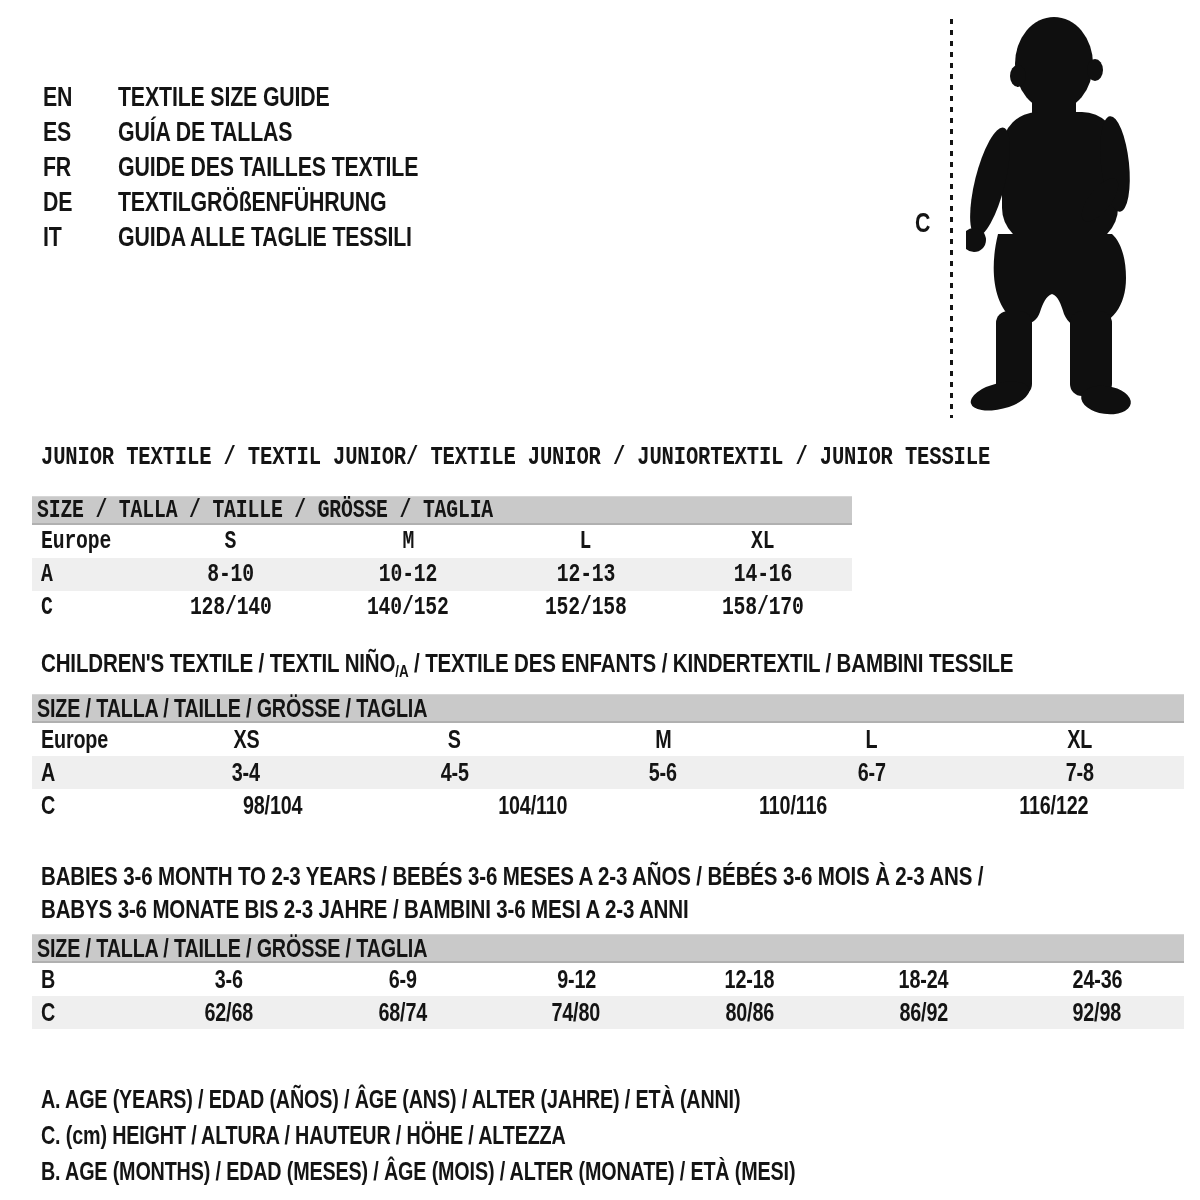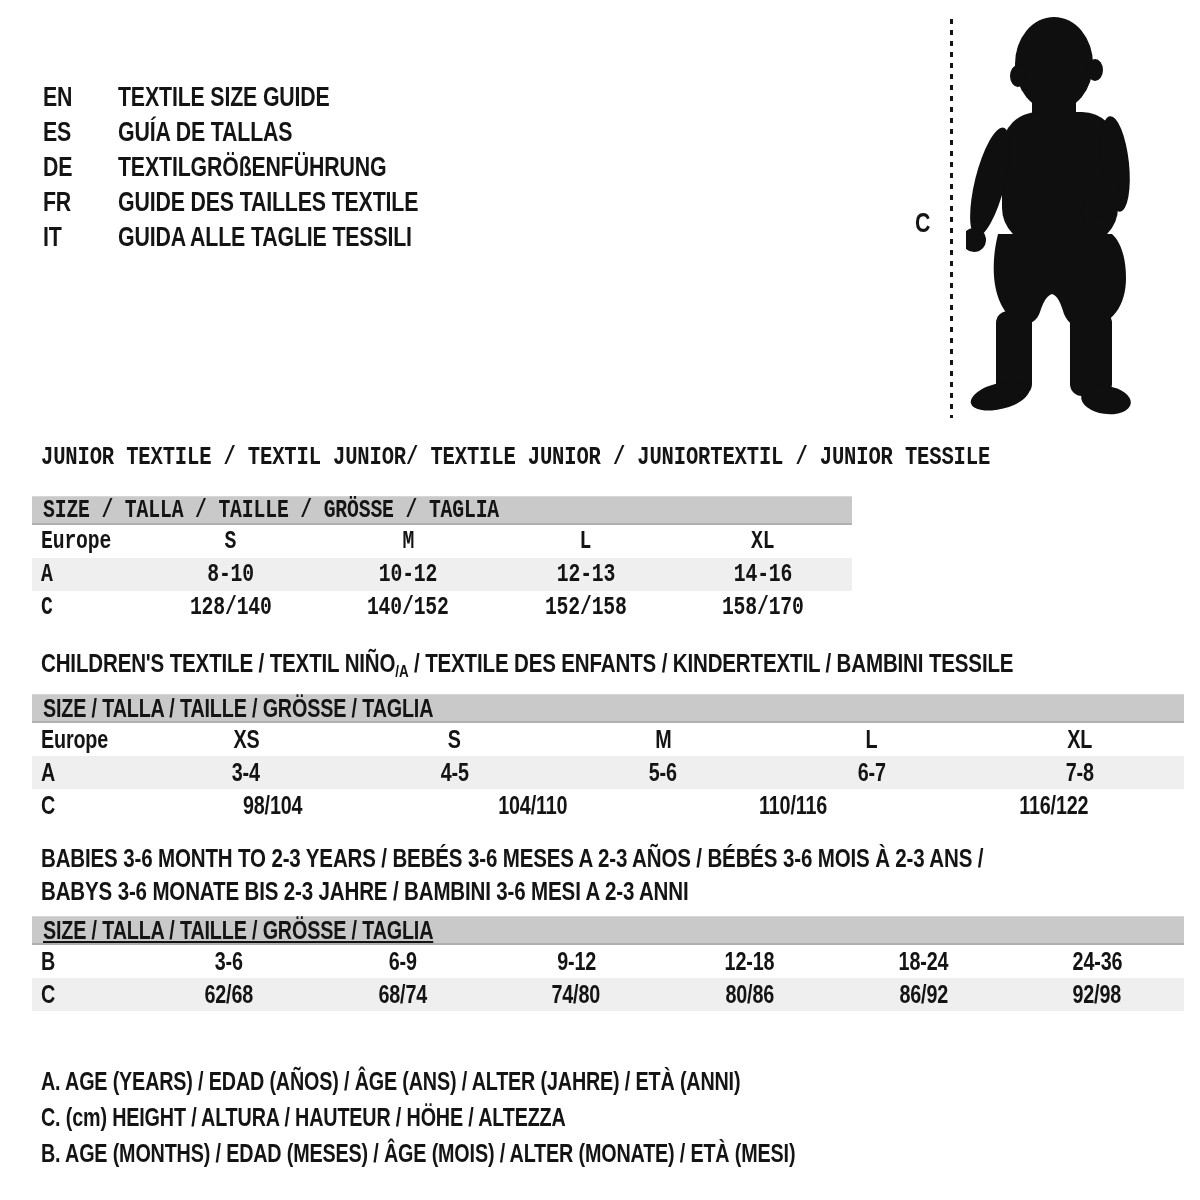--- a/index.html
+++ b/index.html
@@ -27,32 +27,32 @@
   }
   .measure-label { position:absolute; left:913px; top:208px; font-size:27px; }
   .figure-svg { position:absolute; left:966px; top:16px; }
 
   
   .sec-title { margin-left:41px; font-size:26px; line-height:30px; }
   .s1 { margin-top:14px;font-family:Liberation Mono, monospace; }
   .s1 .tbl { margin-top:24px; }
   .s2 { margin-top:24px; }
   .s2 .tbl { margin-top:12px; }
-  .s3 { margin-top:20px;text-decoration:underline; }
+  .s3 { margin-top:38px; }
   .s3 .sec-title { line-height:33px; }
   .s3 .tbl { margin-top:8px; }
 
   .tbl { margin-left:32px; }
   .w1 { width:820px; }
   .w2 { width:1152px; }
 
   .size-bar {
     height:29px; background:#c9c9c9;
     box-shadow: inset 0 -2px 0 #b0b0b0, inset 0 1px 0 #d6d6d6;
-    display:flex; align-items:flex-end; padding-left:11px;
+    display:flex; align-items:flex-end; padding-left:5px;
     font-size:25px;
   }
   .tr { display:flex; align-items:center; height:33px; font-size:25px; }
   .tr.shade { background:#efefef; }
   .lbl { width:101px; padding-left:9px; }
   .val { flex:1; text-align:center; }
 
   .sub { font-size:17px; position:relative; top:5px; }
 
   
@@ -69,26 +69,26 @@
     <div class="langs">
       <div class="lang-row">
         <span class="code"><span class="cx">EN</span></span>
         <span><span class="cx">TEXTILE SIZE GUIDE</span></span>
       </div>
       <div class="lang-row">
         <span class="code"><span class="cx">ES</span></span>
         <span><span class="cx">GUÍA DE TALLAS</span></span>
       </div>
       <div class="lang-row">
+        <span class="code"><span class="cx">FR</span></span>
+        <span><span class="cx">GUIDE DES TAILLES TEXTILE</span></span>
+      </div>
+      <div class="lang-row">
         <span class="code"><span class="cx">DE</span></span>
         <span><span class="cx">TEXTILGRÖßENFÜHRUNG</span></span>
-      </div>
-      <div class="lang-row">
-        <span class="code"><span class="cx">FR</span></span>
-        <span><span class="cx">GUIDE DES TAILLES TEXTILE</span></span>
       </div>
       <div class="lang-row">
         <span class="code"><span class="cx">IT</span></span>
         <span><span class="cx">GUIDA ALLE TAGLIE TESSILI</span></span>
       </div>
     </div>
 
     <div class="measure-line"></div>
     <div class="measure-label"><span class="cxc">C</span></div>
 

